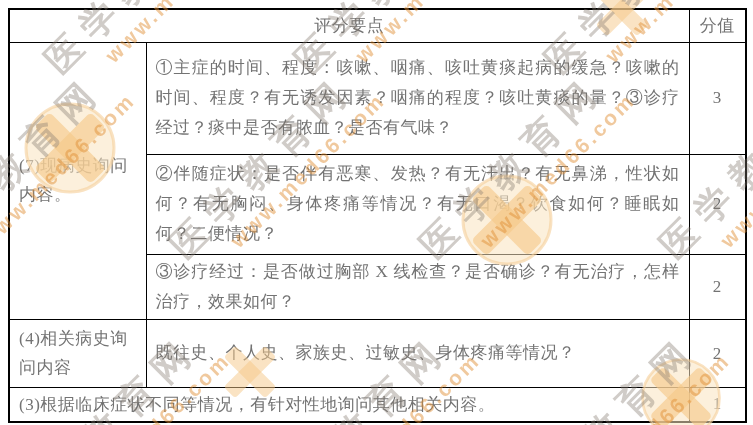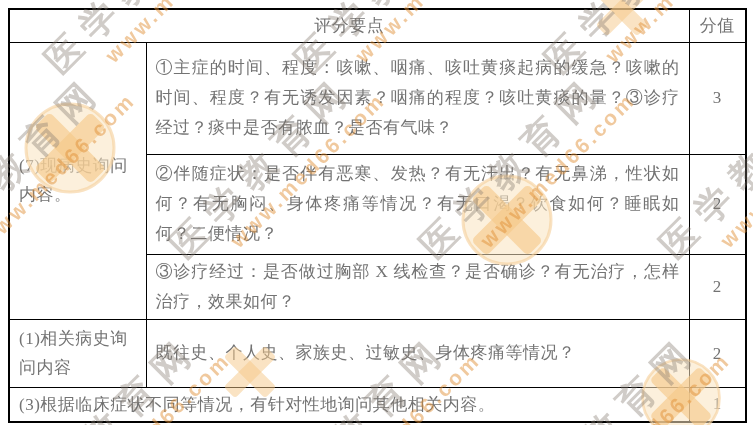--- a/index.html
+++ b/index.html
@@ -202,21 +202,21 @@
       <td class="q-cell">②伴随症状：是否伴有恶寒、发热？有无汗出？有无鼻涕，性状如何？有无胸闷、身体疼痛等情况？有无口渴？饮食如何？睡眠如何？二便情况？</td>
       <td class="score-cell">2</td>
     </tr>
 
     <tr style="height:62px">
       <td class="q-cell">③诊疗经过：是否做过胸部 X 线检查？是否确诊？有无治疗，怎样治疗，效果如何？</td>
       <td class="score-cell">2</td>
     </tr>
 
     <tr style="height:68px">
-      <td class="label-cell v-center">(1)相关病史询问内容</td>
+      <td class="label-cell v-center">(4)相关病史询问内容</td>
       <td class="q-cell">既往史、个人史、家族史、过敏史、身体疼痛等情况？</td>
       <td class="score-cell">2</td>
     </tr>
 
     <tr style="height:34px">
       <td class="full-row-cell" colspan="2">(3)根据临床症状不同等情况，有针对性地询问其他相关内容。</td>
       <td class="score-cell">1</td>
     </tr>
   </tbody>
     </table>

